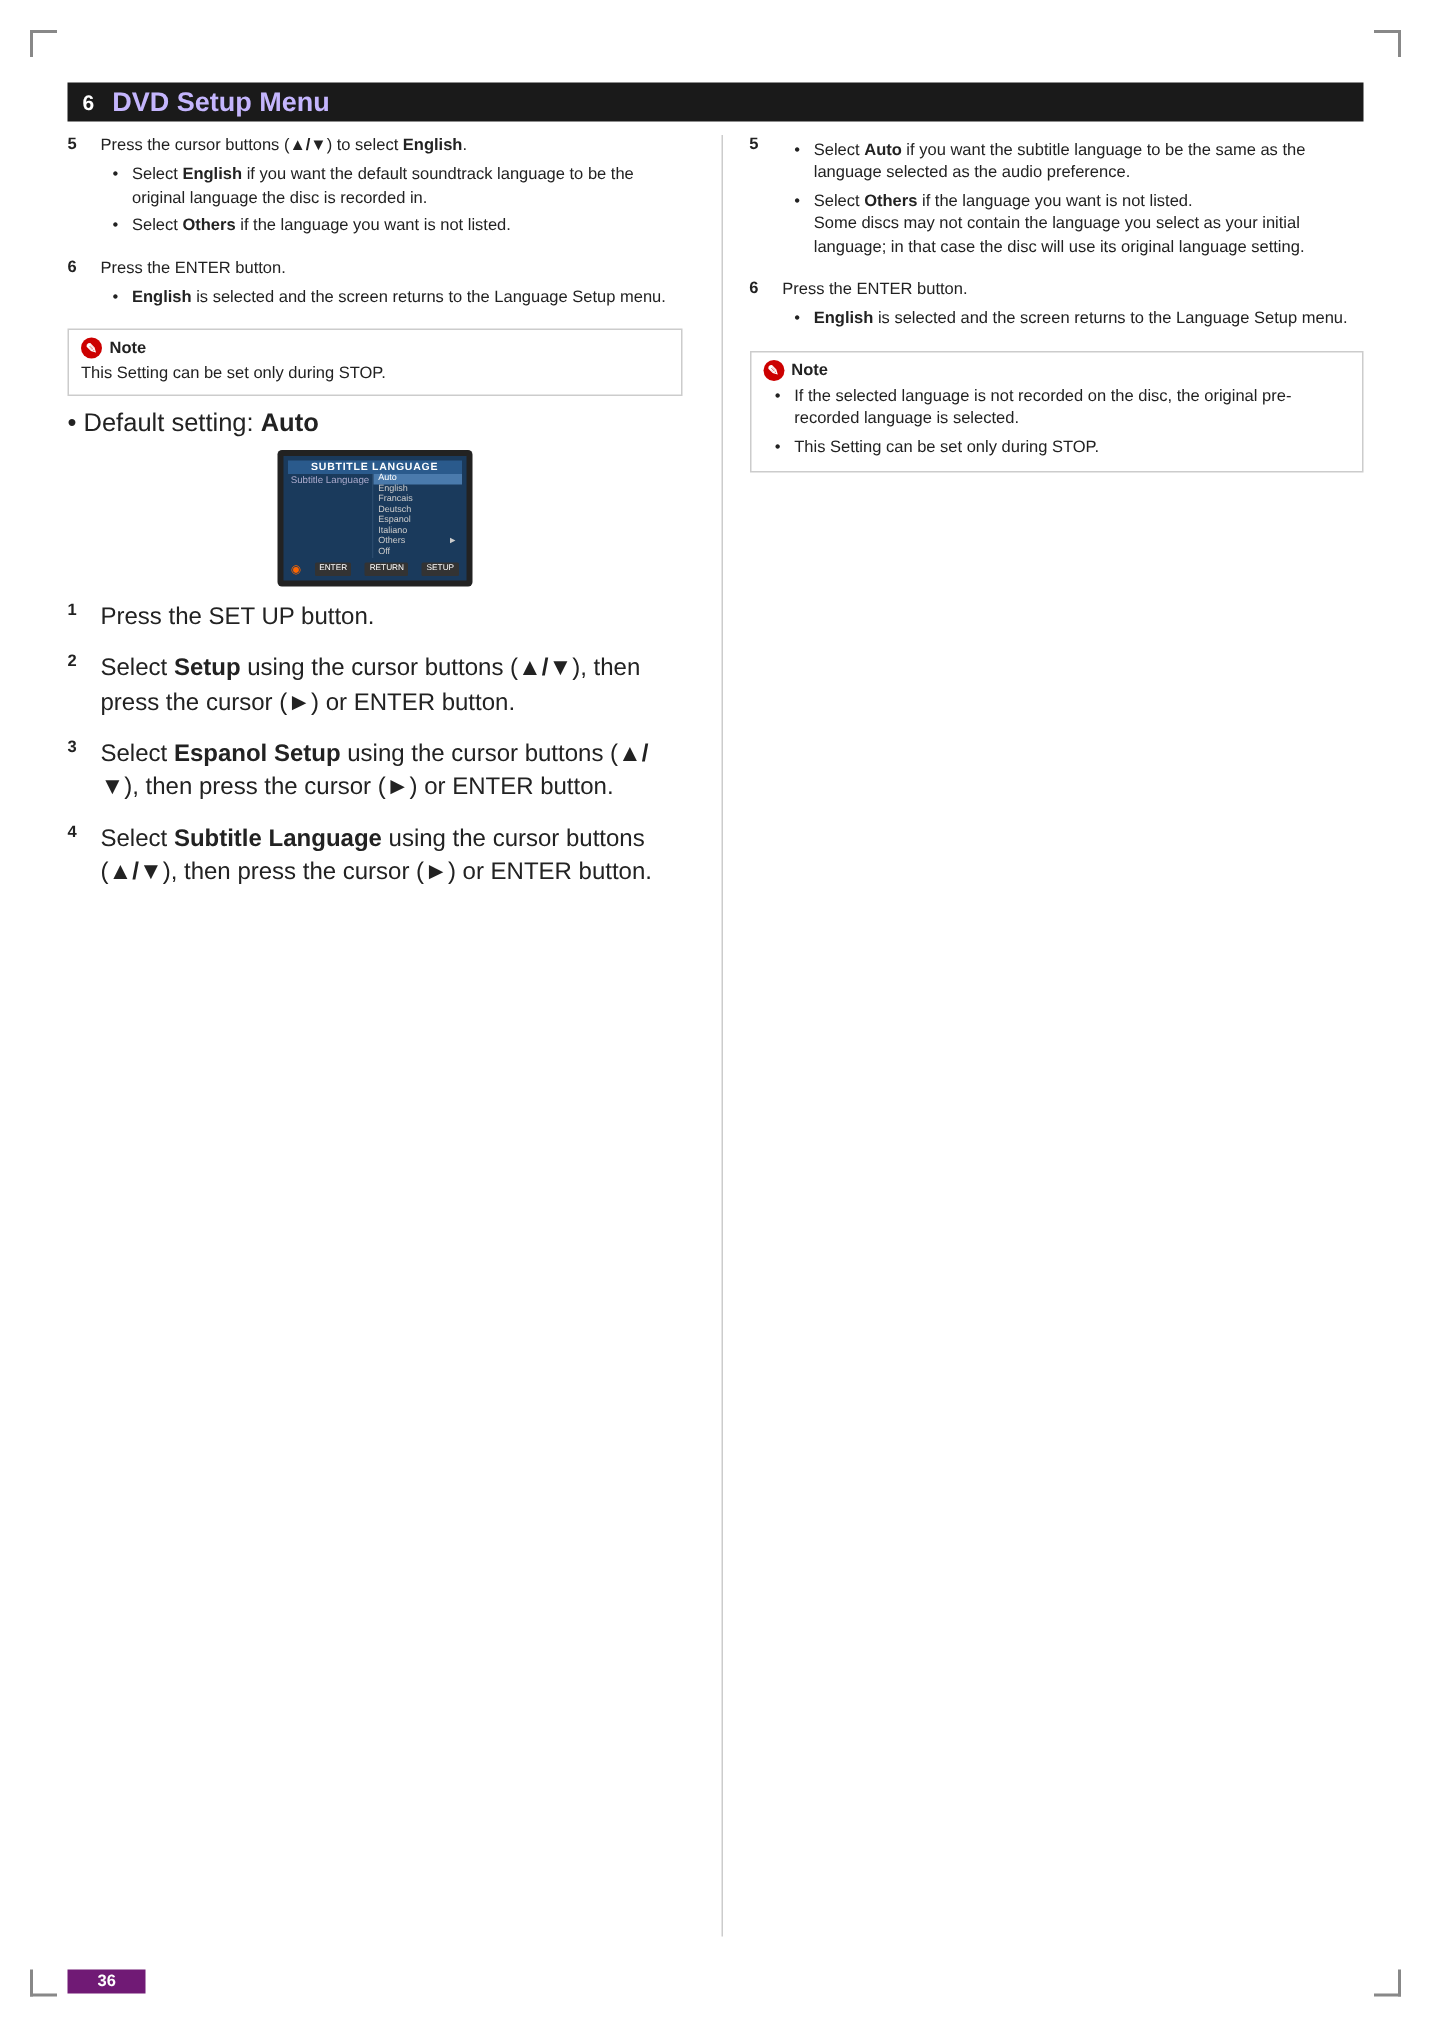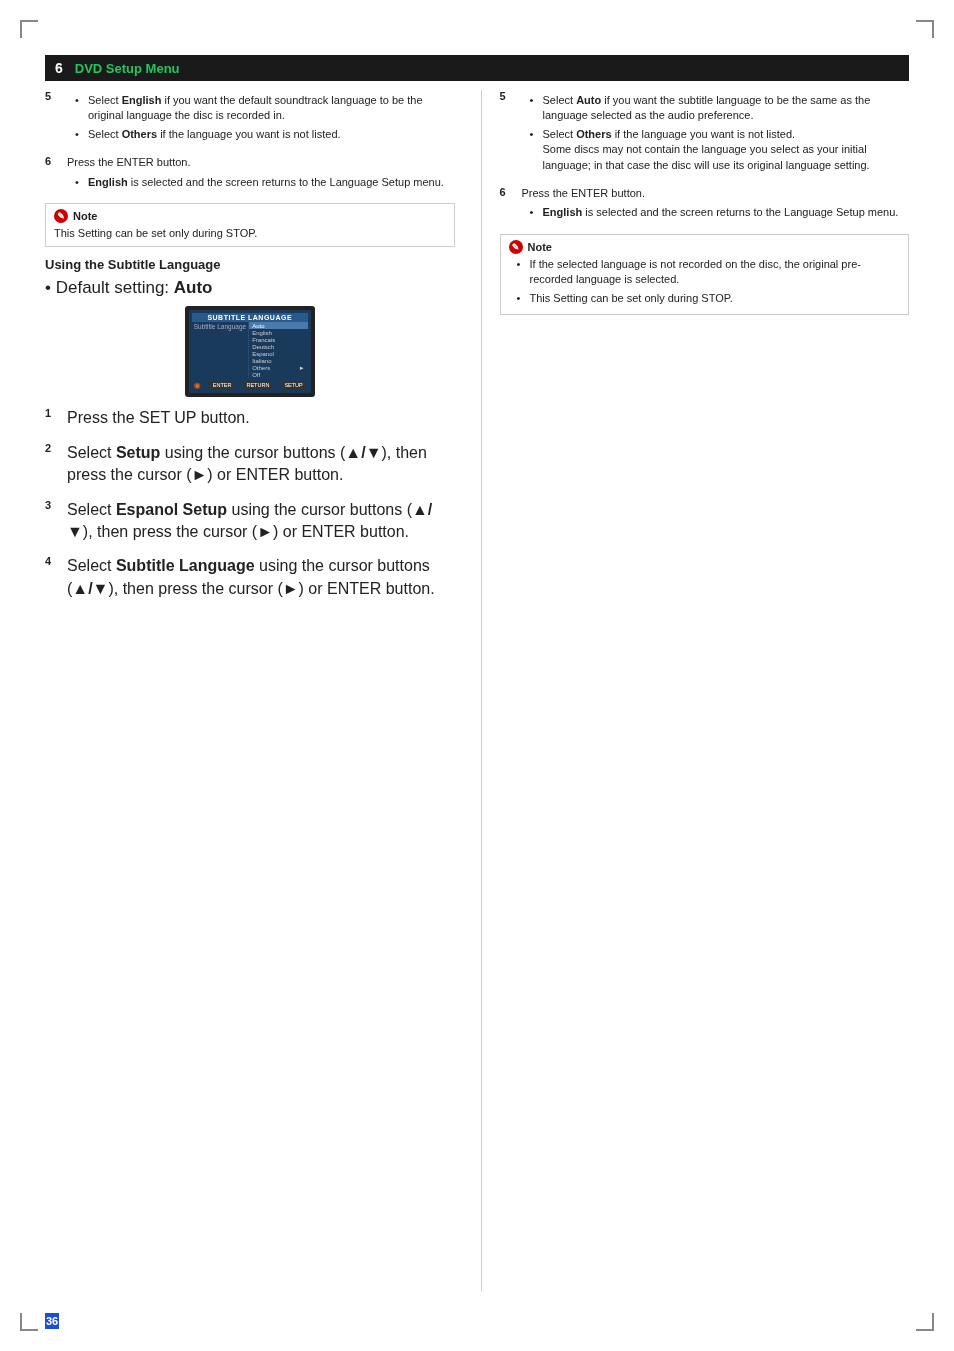--- a/index.html
+++ b/index.html
@@ -38,22 +38,22 @@
       align-items: center;
       padding-left: 10px;
     }
     .header-num {
       color: #fff;
       font-size: 14px;
       font-weight: bold;
       margin-right: 12px;
     }
     .header-title {
-      color: #22c55e;
-      font-size: 13px;
+      color: #c4b5fd;
+      font-size: 18px;
       font-weight: bold;
     }
 
     
     .content {
       position: absolute;
       top: 90px;
       left: 45px;
       right: 45px;
       bottom: 60px;
@@ -203,25 +203,25 @@
     .screen-icon {
       color: #ff6600;
       font-size: 8px;
     }
 
     
     .page-number {
       position: absolute;
       bottom: 22px;
       left: 45px;
-      background: #1d4ed8;
-      color: #fff;
-      font-size: 11px;
-      font-weight: bold;
-      padding: 2px 1px;
+      background: #701a75;
+      color: #fff;
+      font-size: 11px;
+      font-weight: bold;
+      padding: 2px 20px;
     }
 
     
     .lang-list {
       background: #1a3a5c;
     }
     .lang-item {
       display: flex;
       font-size: 6px;
       color: #ccc;
@@ -248,20 +248,23 @@
   <span class="header-title">DVD Setup Menu</span>
 </div>
 
 <div class="content">
 
   <div class="col-left">
 
     <div class="step">
       <div class="step-num">5</div>
       <div class="step-content">
+        <p class="main-text">
+          Press the cursor buttons (<strong>▲/▼</strong>) to select <strong>English</strong>.
+        </p>
         <div class="bullet-list">
           <div class="bullet-item">
             <span class="bullet-dot">•</span>
             <span>Select <strong>English</strong> if you want the default soundtrack language to be the original language the disc is recorded in.</span>
           </div>
           <div class="bullet-item">
             <span class="bullet-dot">•</span>
             <span>Select <strong>Others</strong> if the language you want is not listed.</span>
           </div>
         </div>
@@ -282,21 +285,20 @@
     </div>
 
     <div class="note-box">
       <div class="note-header">
         <span class="note-icon">✎</span>
         <span>Note</span>
       </div>
       <p class="note-text">This Setting can be set only during STOP.</p>
     </div>
 
-    <div class="section-heading">Using the Subtitle Language</div>
     <p style="font-size:17px; margin-bottom:6px;">
       • Default setting: <strong>Auto</strong>
     </p>
 
     <div class="screen-mockup">
       <div class="screen-outer">
         <div class="screen-inner">
           <div class="screen-title-bar">SUBTITLE LANGUAGE</div>
           <div style="display:flex; font-size:6.5px;">
             <div class="screen-label">Subtitle Language</div>

